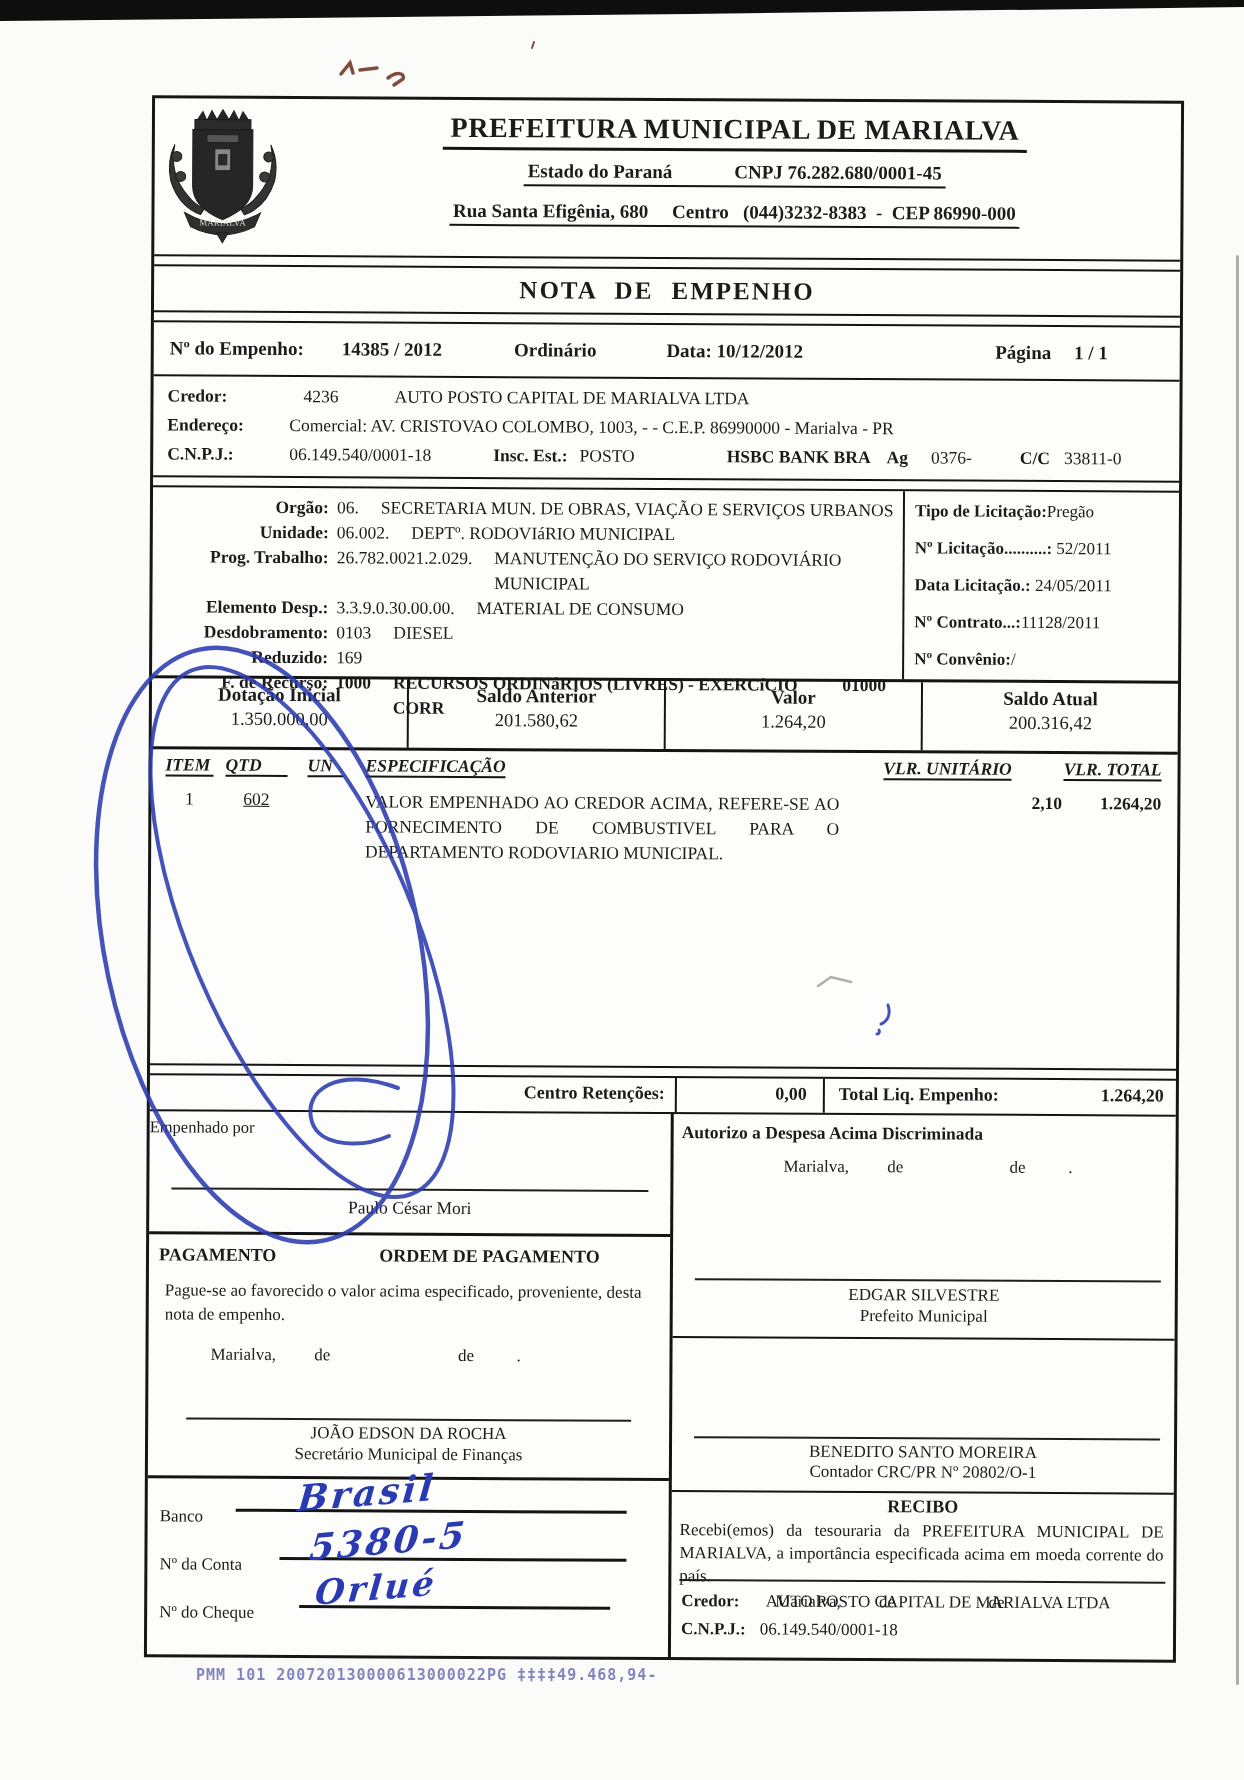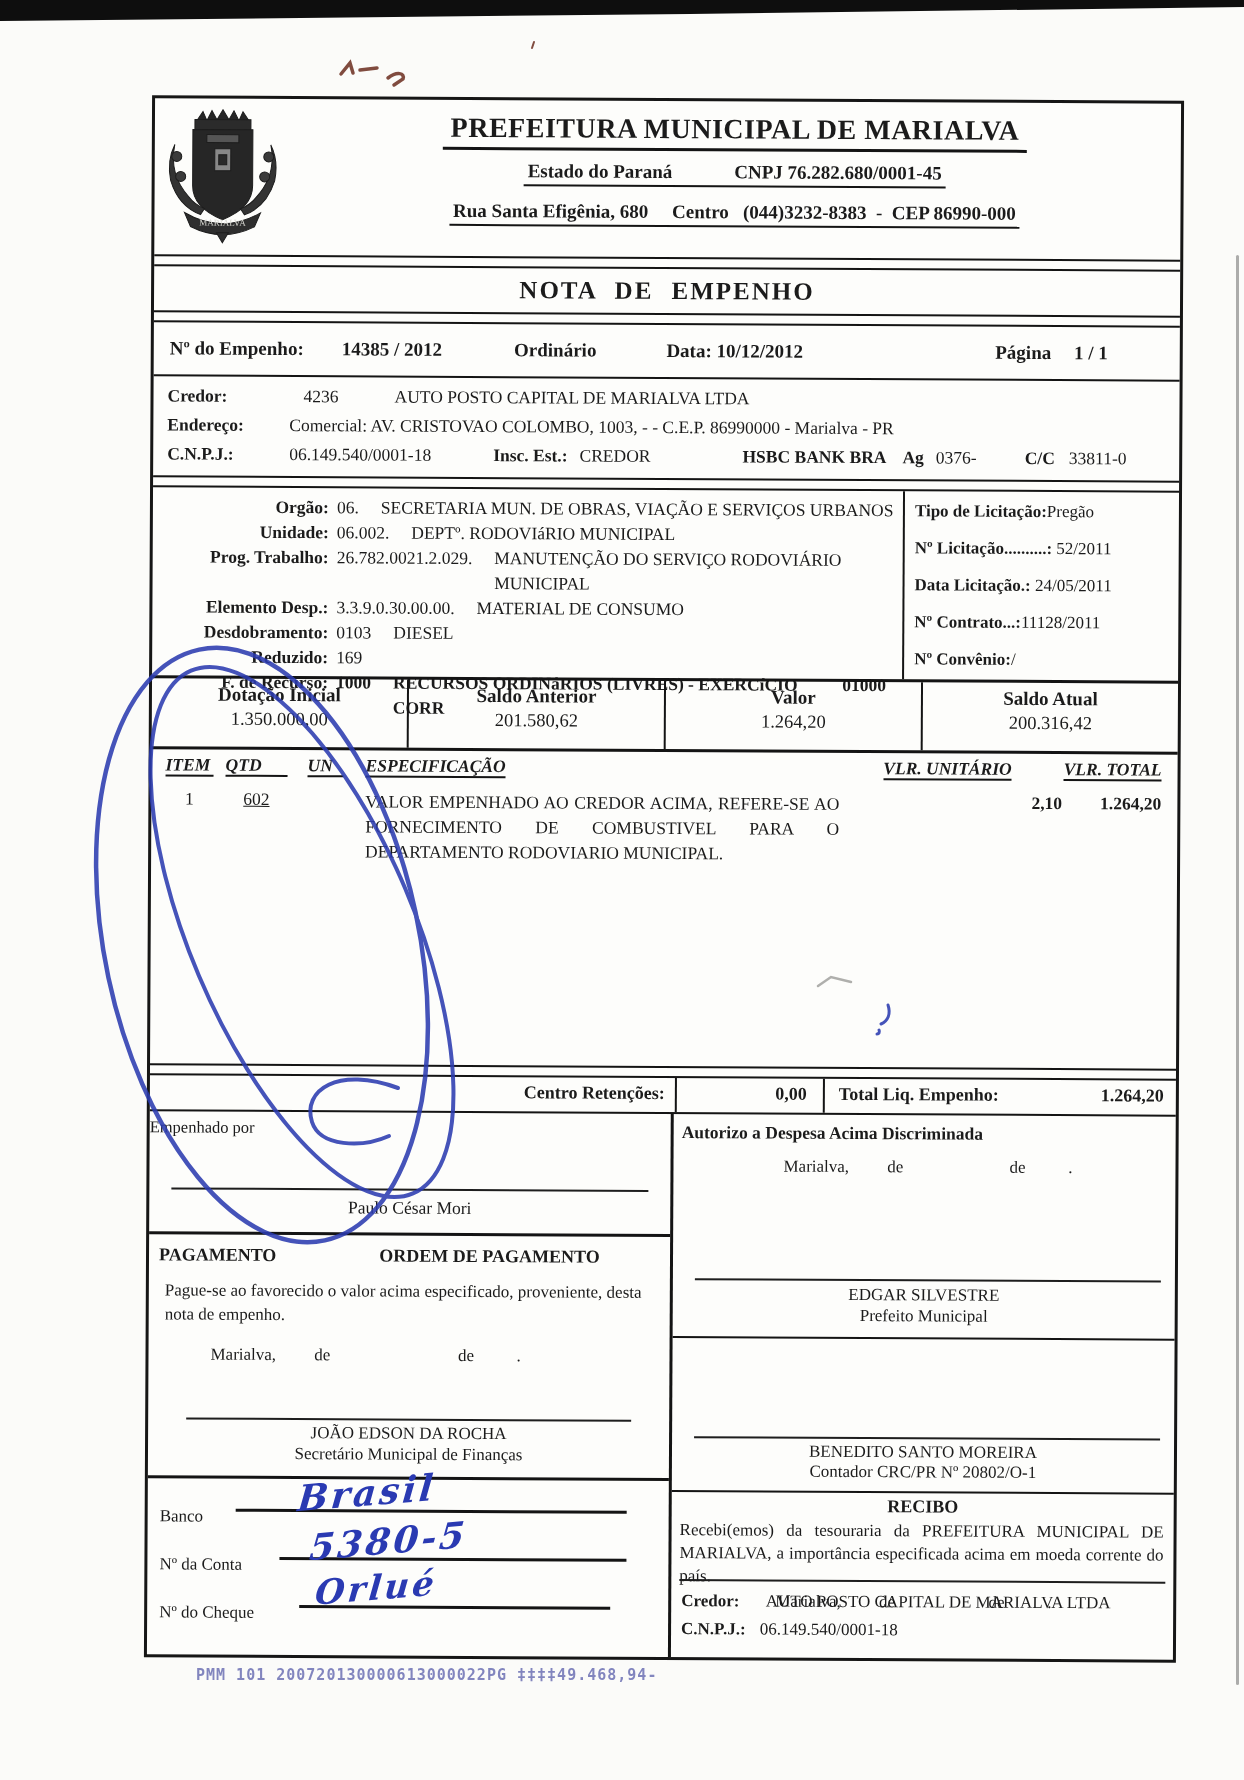--- a/index.html
+++ b/index.html
@@ -50,21 +50,21 @@
   .credor{flex:none;border-top:2px solid #141414;padding:5px 0 7px;font-size:17.5px;}
   .crow{display:flex;align-items:baseline;line-height:29px;}
   .clabel{width:96px;text-align:left;font-weight:bold;padding-left:14px;flex:none;}
   .crow .code{margin-left:40px;}
   .crow .cval{margin-left:56px;}
   .crow .eval{margin-left:26px;}
   .crow .ilabel{font-weight:bold;margin-left:62px;}
   .crow .ival{margin-left:12px;}
   .crow .bank{font-weight:bold;margin-left:92px;}
   .crow .aglb{font-weight:bold;margin-left:16px;}
-  .crow .agv{margin-left:12px;text-align:center;}
+  .crow .agv{margin-left:23px;text-align:center;}
   .crow .cclb{font-weight:bold;margin-left:48px;}
   .crow .ccv{margin-left:14px;}
   
   .orc{flex:none;display:flex;height:188px;}
   .orc-left{flex:1;padding-top:7px;font-size:17.5px;}
   .orc-row{display:flex;line-height:25px;align-items:baseline;}
   .orc-label{width:176px;text-align:right;font-weight:bold;padding-right:8px;flex:none;}
   .orc-code{flex:none;}
   .orc-code2{}
   .orc-desc{margin-left:22px;}
@@ -224,21 +224,21 @@
       <span class="cval">AUTO POSTO CAPITAL DE MARIALVA LTDA</span>
     </div>
     <div class="crow">
       <span class="clabel">Endereço:</span>
       <span class="eval">Comercial: AV. CRISTOVAO COLOMBO, 1003, - - C.E.P. 86990000  -  Marialva  -  PR</span>
     </div>
     <div class="crow">
       <span class="clabel">C.N.P.J.:</span>
       <span class="eval">06.149.540/0001-18</span>
       <span class="ilabel">Insc. Est.:</span>
-      <span class="ival">CREDOR</span>
+      <span class="ival">POSTO</span>
       <span class="bank">HSBC BANK BRA</span>
       <span class="aglb">Ag</span>
       <span class="agv">0376-</span>
       <span class="cclb">C/C</span>
       <span class="ccv">33811-0</span>
     </div>
   </div>
 
   <div class="sep-d"></div>
 

